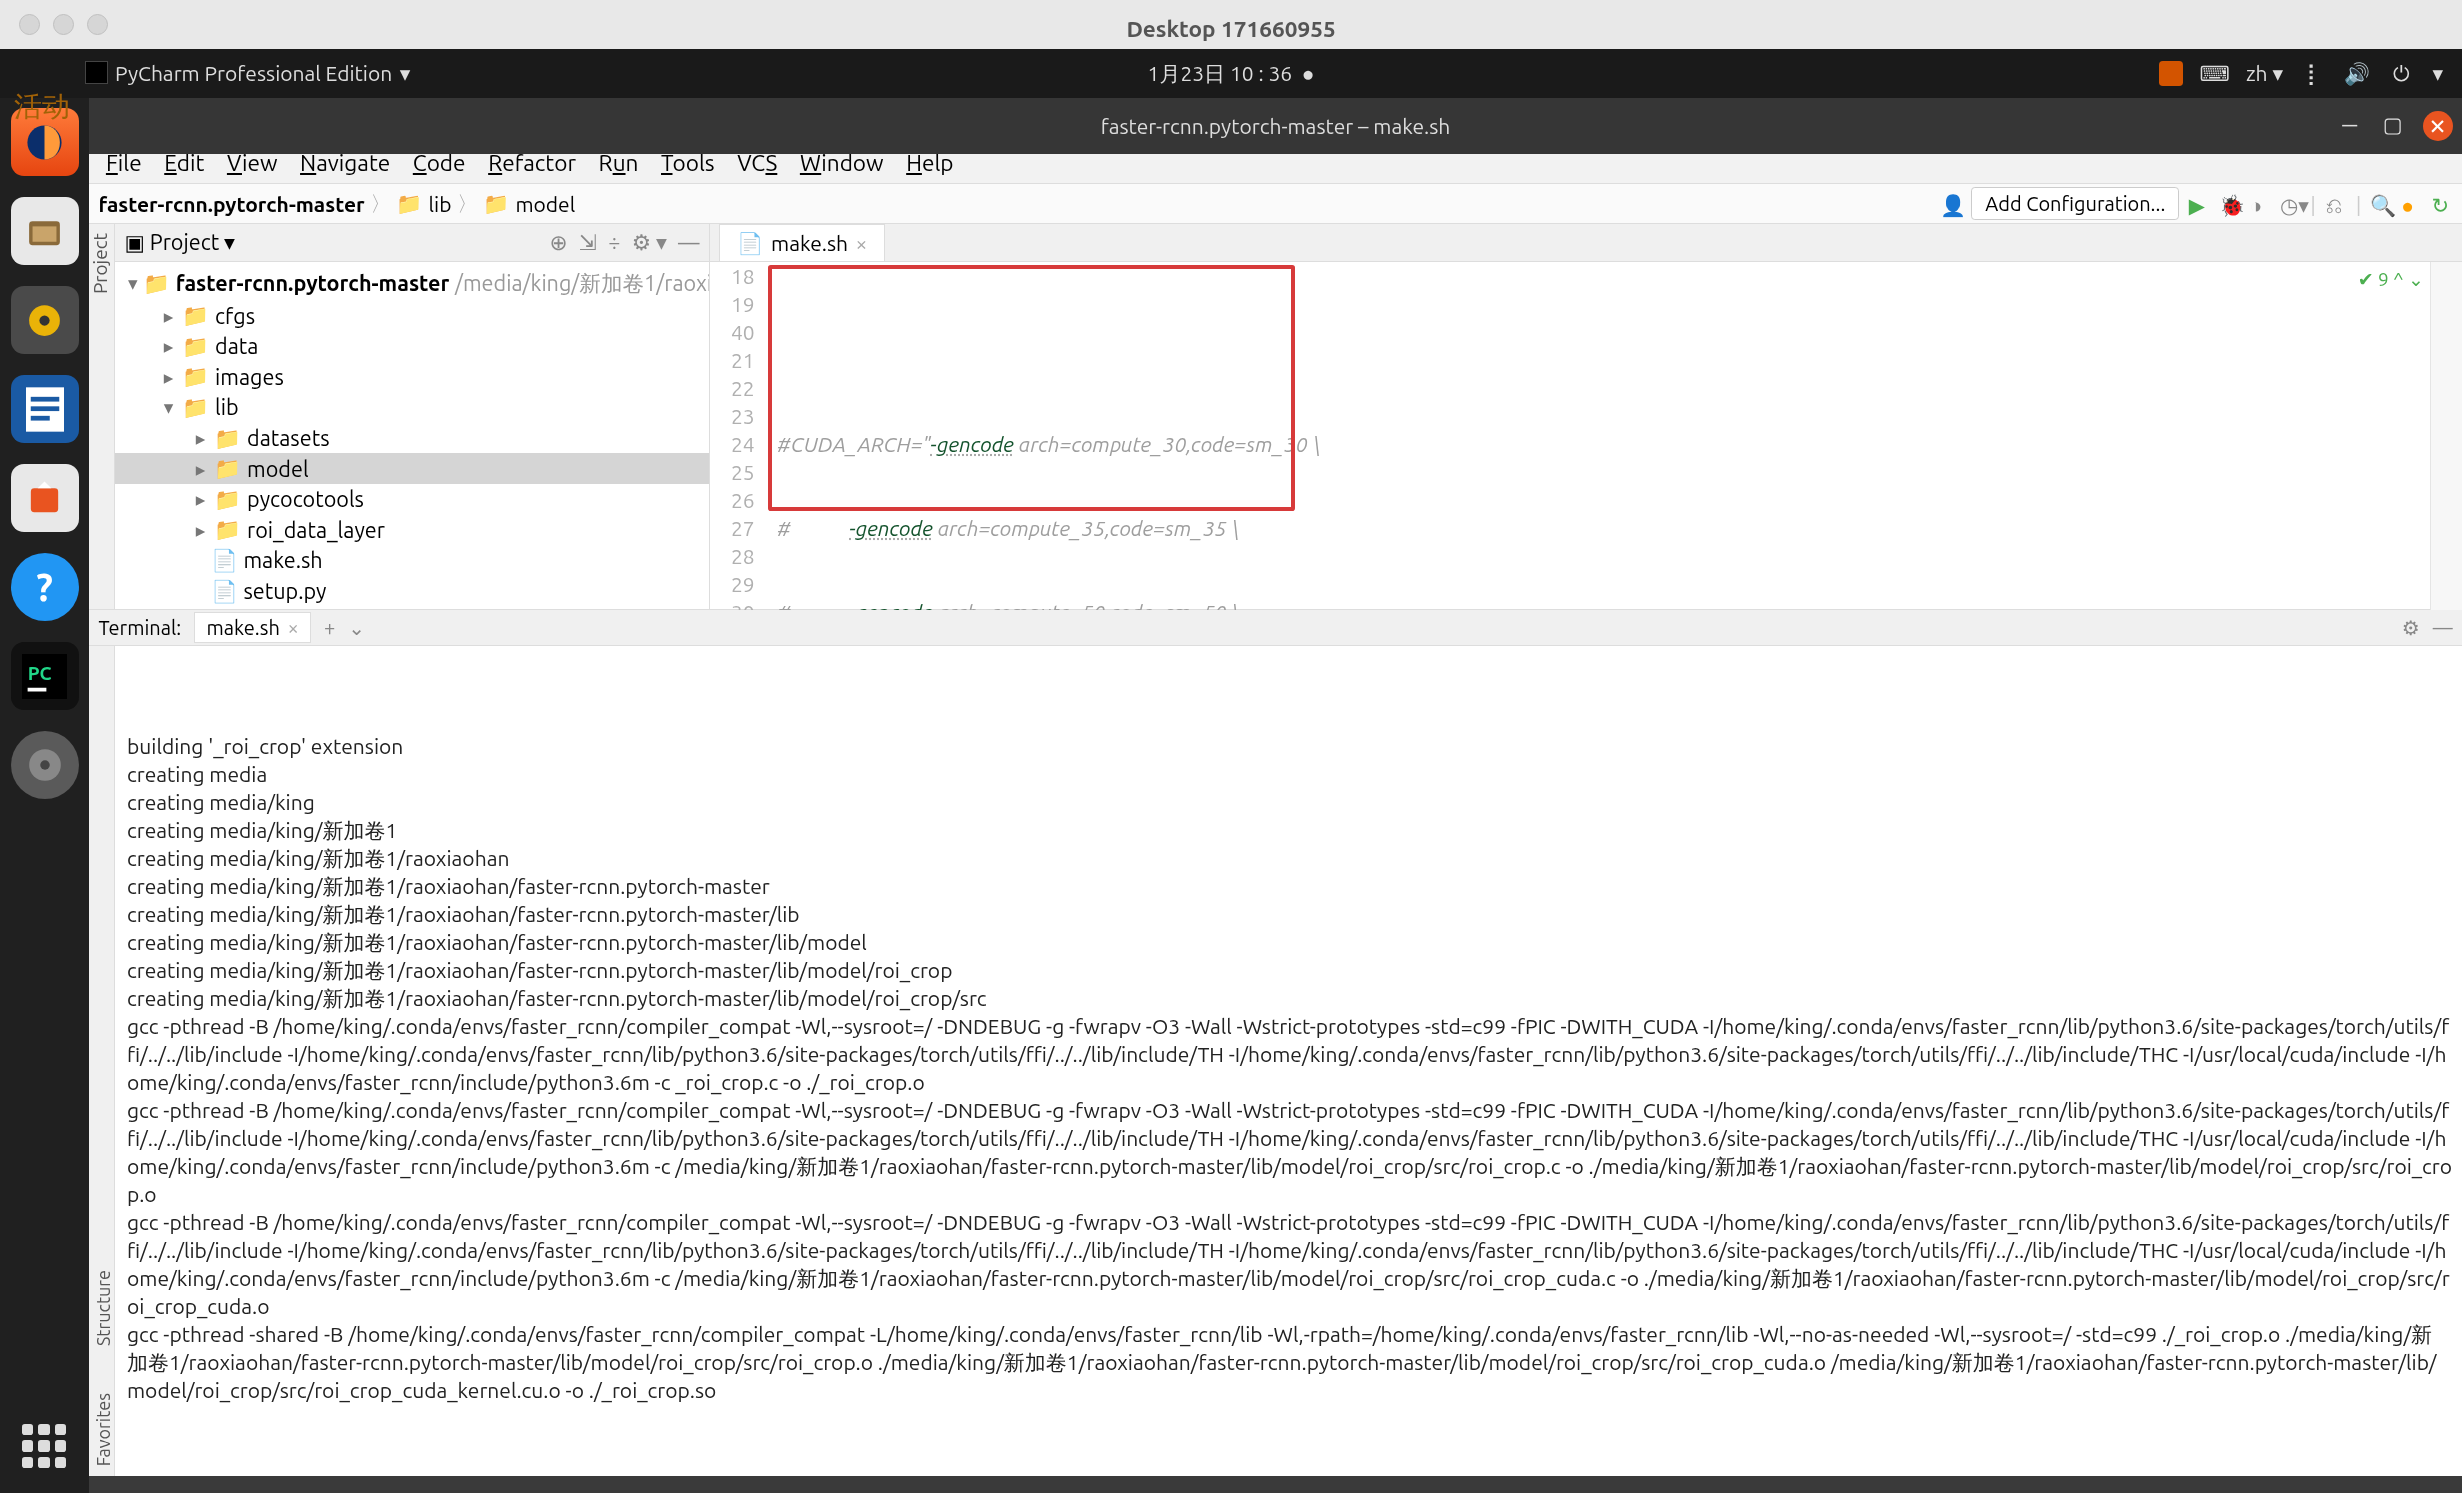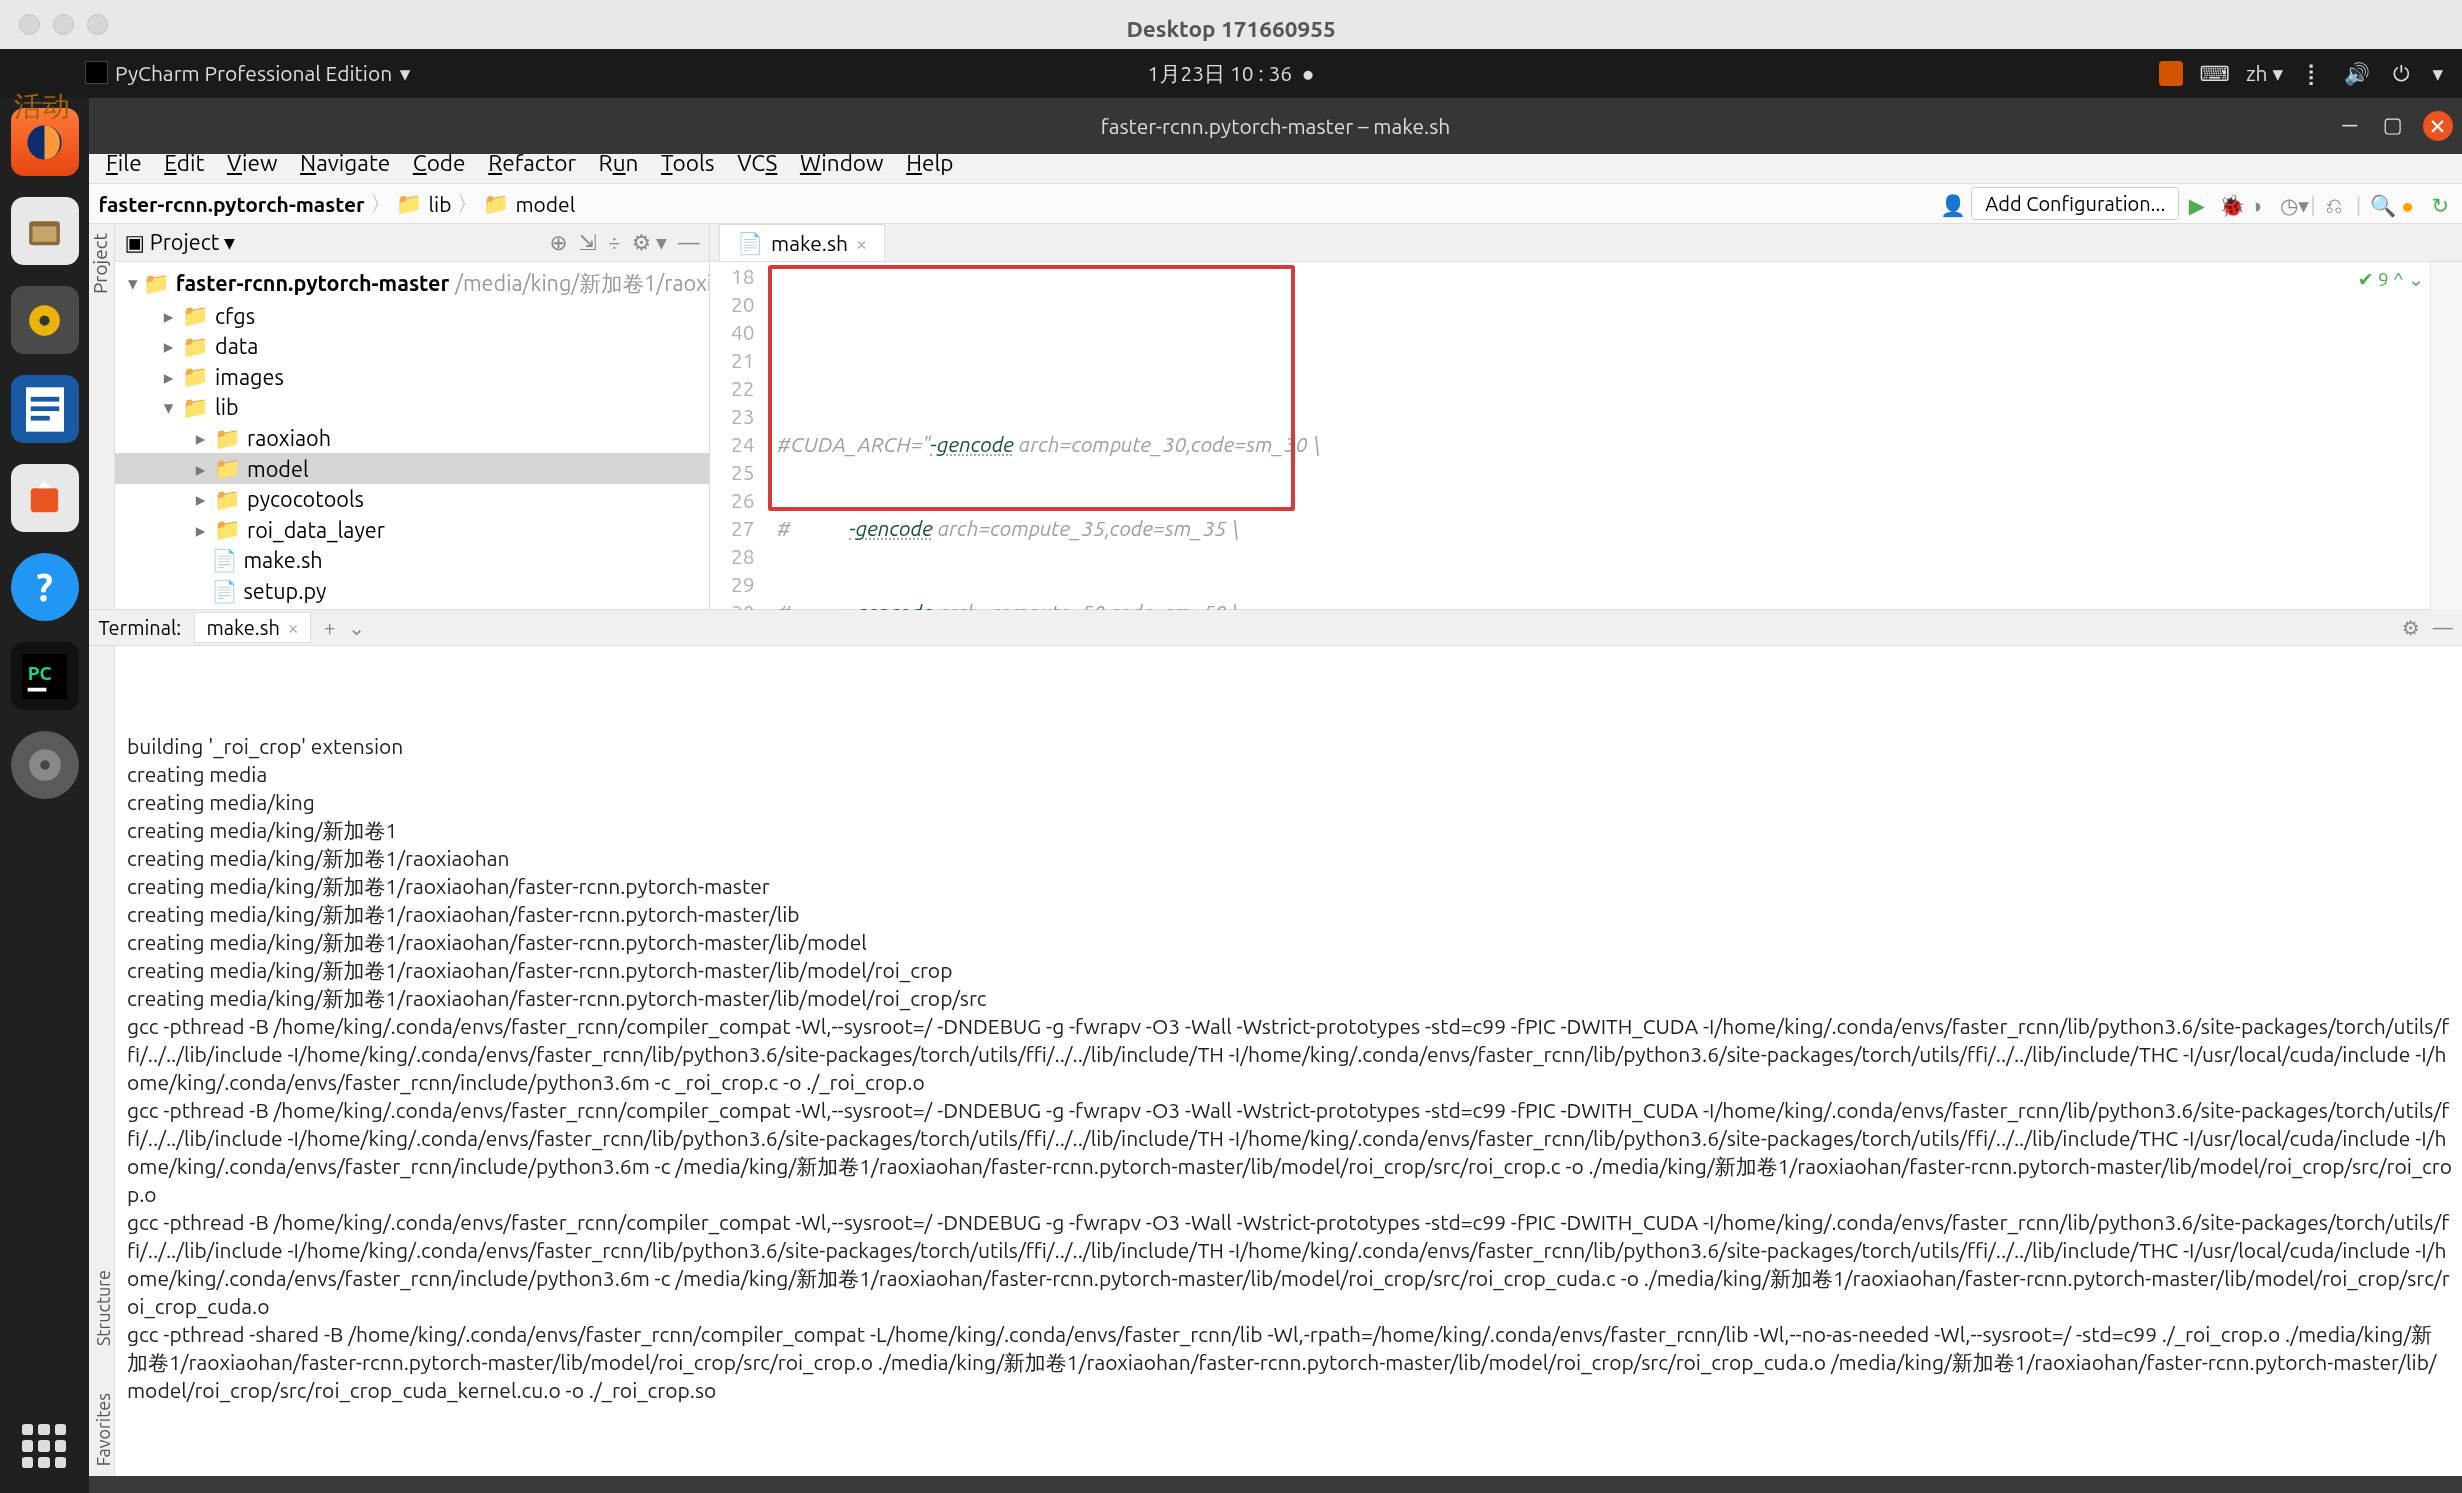--- a/index.html
+++ b/index.html
@@ -285,21 +285,21 @@
               <span>images</span>
             </div>
         <div class="tree-item" style="padding-left:45px;">
               <span class="tree-chev">▾</span>
               <span class="tree-folder-ico">📁</span> 
               <span>lib</span>
             </div>
         <div class="tree-item" style="padding-left:77px;">
               <span class="tree-chev">▸</span>
               <span class="tree-folder-ico">📁</span> 
-              <span>raoxiaoh</span>
+              <span>datasets</span>
             </div>
         <div class="tree-item sel" style="padding-left:77px;">
               <span class="tree-chev">▸</span>
               <span class="tree-folder-ico">📁</span> 
               <span>model</span>
             </div>
         <div class="tree-item" style="padding-left:77px;">
               <span class="tree-chev">▸</span>
               <span class="tree-folder-ico">📁</span> 
               <span>pycocotools</span>
@@ -325,21 +325,21 @@
       <div class="editor-tabs">
         <div class="editor-tab">
           <span>📄</span>
           <span>make.sh</span>
           <span style="color:#aaa;">×</span>
         </div>
       </div>
       <div class="editor-body">
         <div class="gutter">
           <div>18</div>
-          <div>20</div>
+          <div>19</div>
           <div>40</div>
           <div>21</div>
           <div>22</div>
           <div>23</div>
           <div>24</div>
           <div>25</div>
           <div>26</div>
           <div>27</div>
           <div>28</div>
           <div>29</div>

